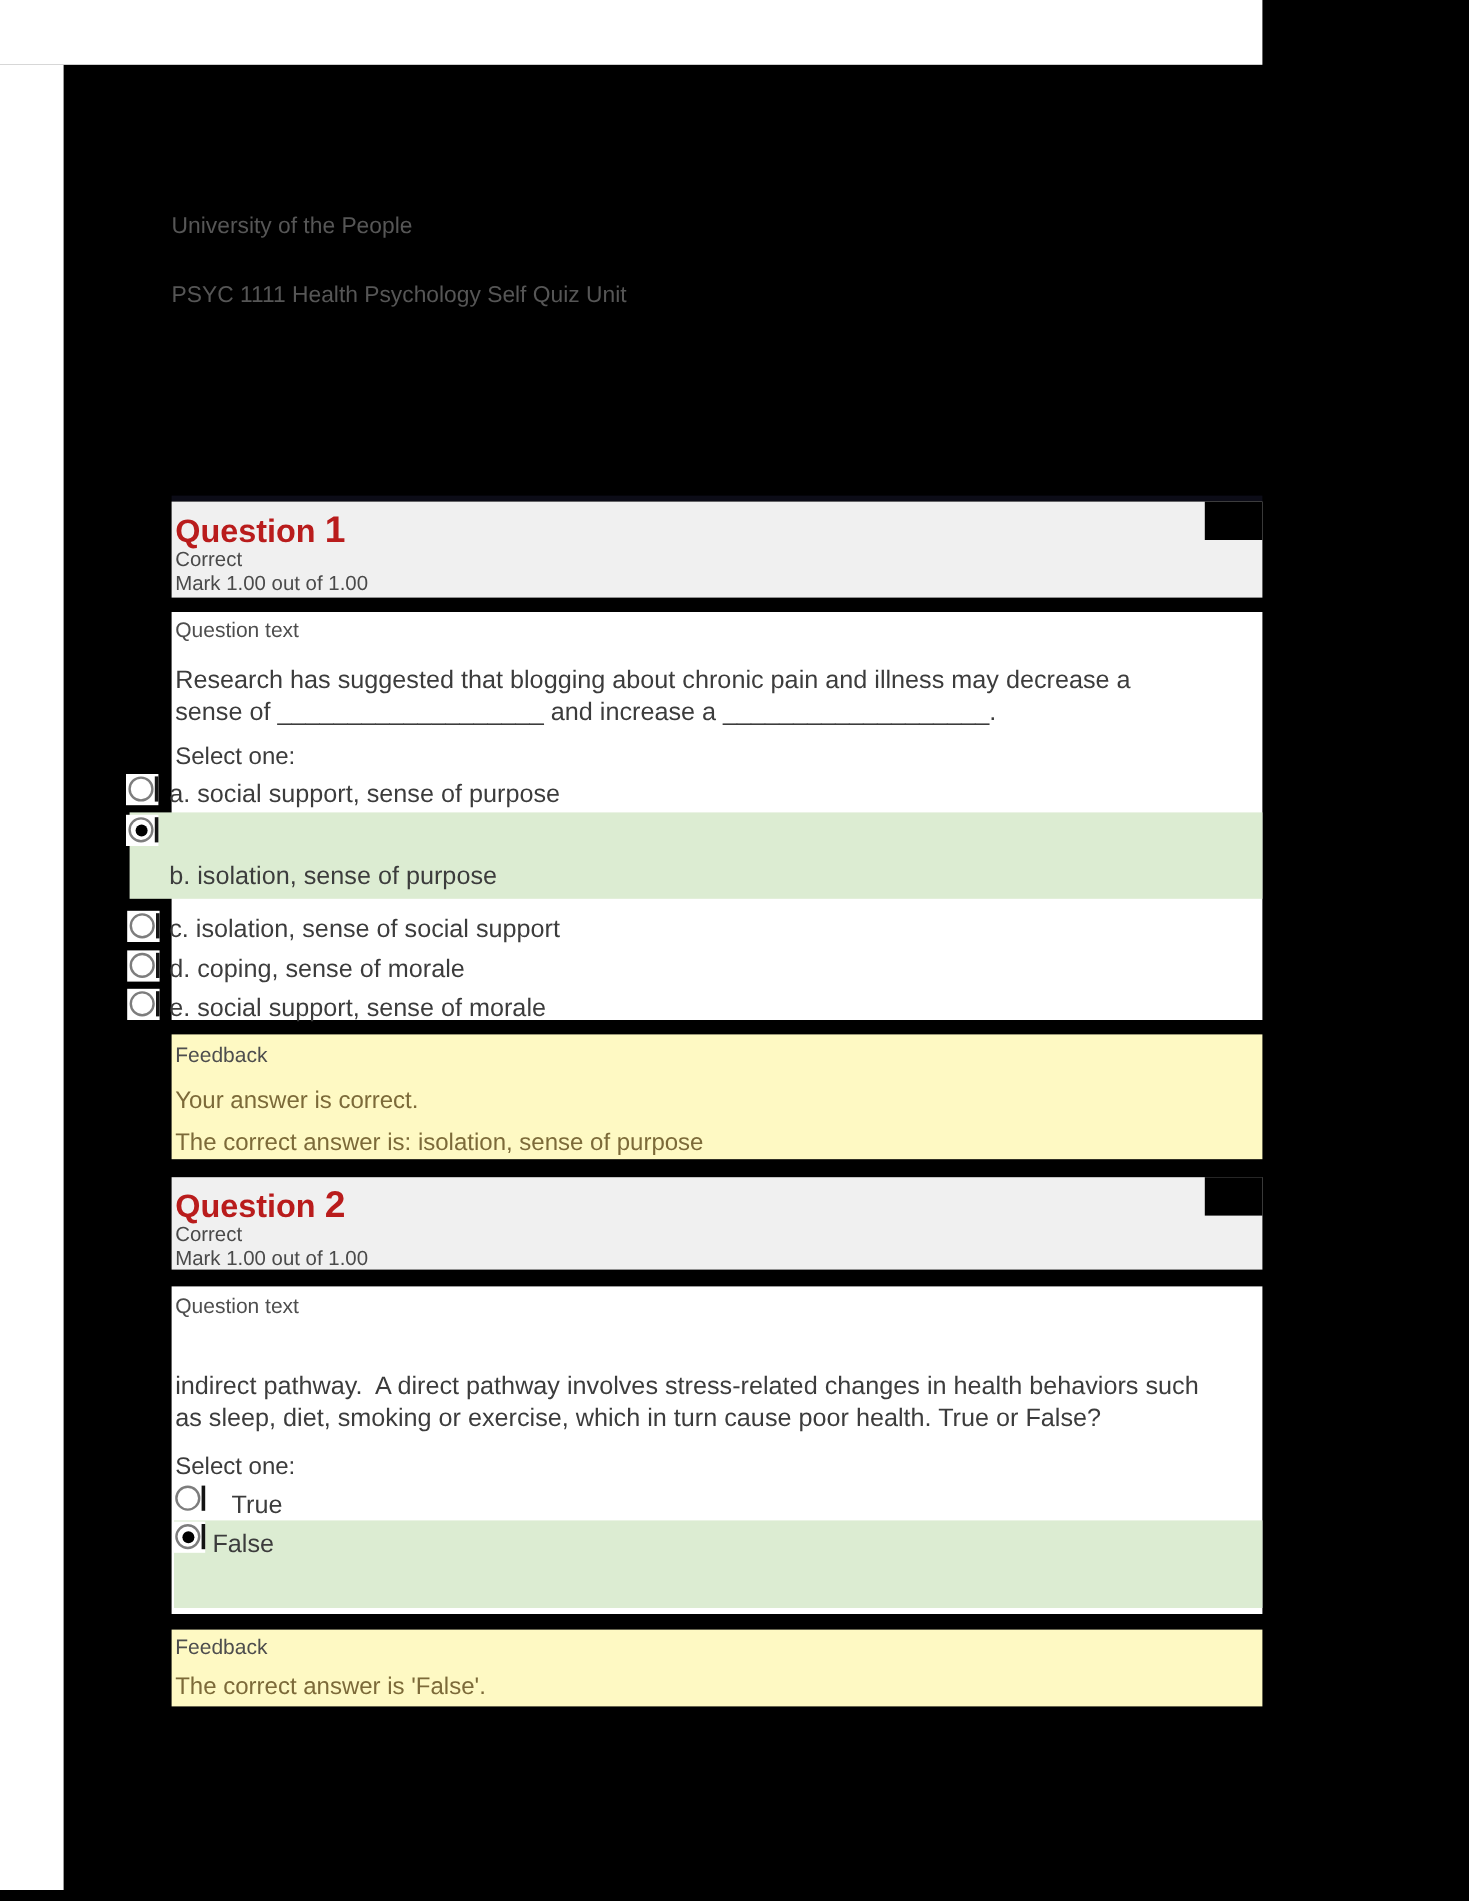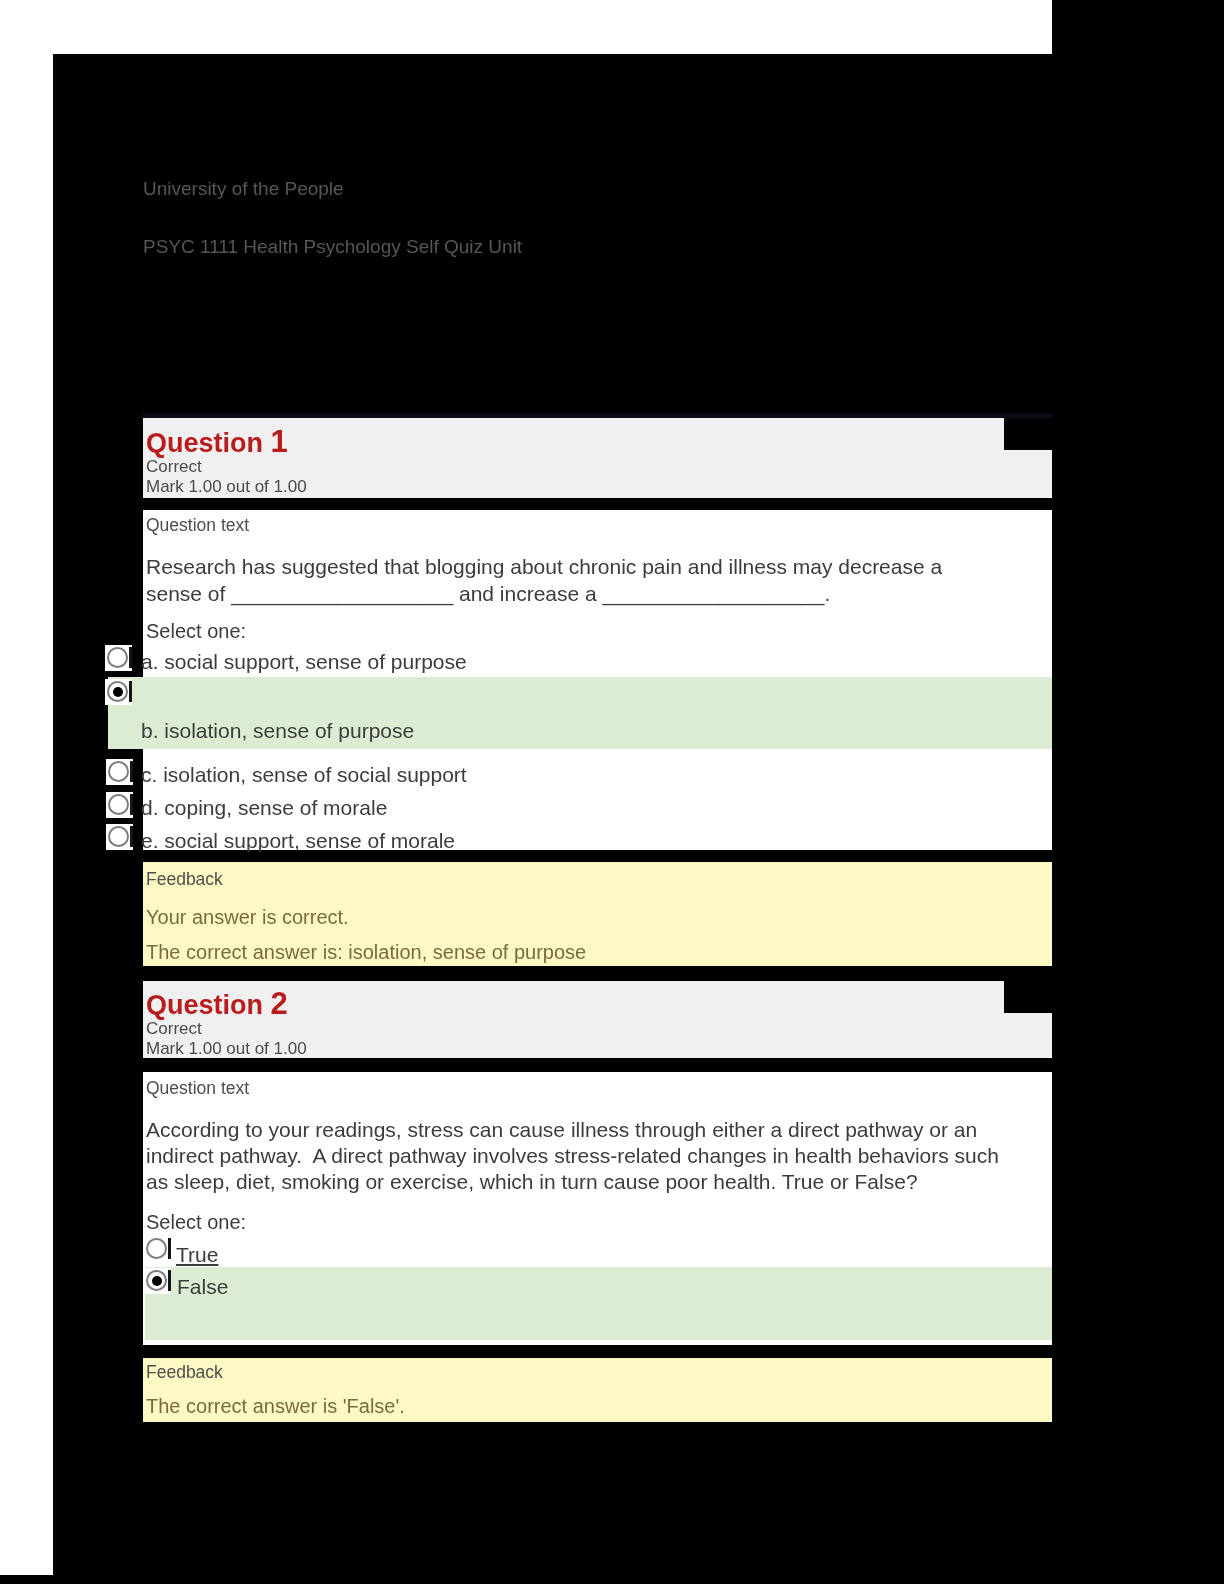--- a/index.html
+++ b/index.html
@@ -103,31 +103,30 @@
 
   <div class="abs q-header" style="left:143px;top:981px;height:77px;">
     <div class="abs q-title" style="left:3px;top:5px;"><span>Question</span> <span class="q-no">2</span></div>
     <div class="abs q-sub" style="left:3px;top:38px;">Correct</div>
     <div class="abs q-sub" style="left:3px;top:58px;">Mark 1.00 out of 1.00</div>
   </div>
   <div class="abs notch" style="left:1004px;top:981px;width:76px;height:32px;"></div>
 
   <div class="abs q-box" style="left:143px;top:1072px;height:273px;">
     <div class="abs small-label" style="left:3px;top:6px;">Question text</div>
-    <div class="abs q-text" style="left:3px;top:46px;">According to your readings, stress can cause illness through either a direct pathway or an</div>
     <div class="abs q-text" style="left:3px;top:72px;">indirect pathway.  A direct pathway involves stress-related changes in health behaviors such</div>
     <div class="abs q-text" style="left:3px;top:98px;">as sleep, diet, smoking or exercise, which in turn cause poor health. True or False?</div>
     <div class="abs select-label" style="left:3px;top:139px;">Select one:</div>
 
     <div class="abs green" style="left:2px;top:195px;width:935px;height:73px;"></div>
 
     <div class="abs radio-box" style="left:1px;top:164px;">
         <span class="radio"></span>
       </div>
-    <div class="abs opt-label" style="left:33px;top:171px;text-decoration:underline;">True</div>
+    <div class="abs opt-label" style="left:50px;top:171px;">True</div>
 
     <div class="abs radio-box" style="left:1px;top:196px;">
         <span class="radio checked"></span>
       </div>
     <div class="abs opt-label" style="left:34px;top:203px;">False</div>
   </div>
 
   <div class="abs fb-box" style="left:143px;top:1358px;height:64px;">
     <div class="abs small-label" style="left:3px;top:4px;">Feedback</div>
     <div class="abs fb-line" style="left:3px;top:37px;">The correct answer is 'False'.</div>

